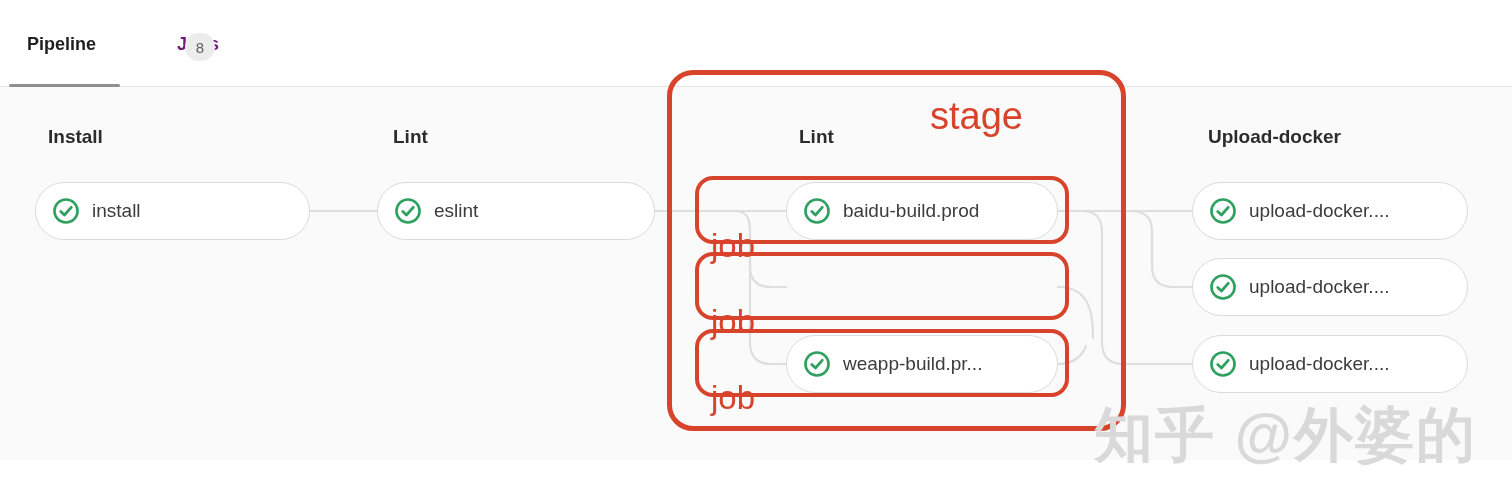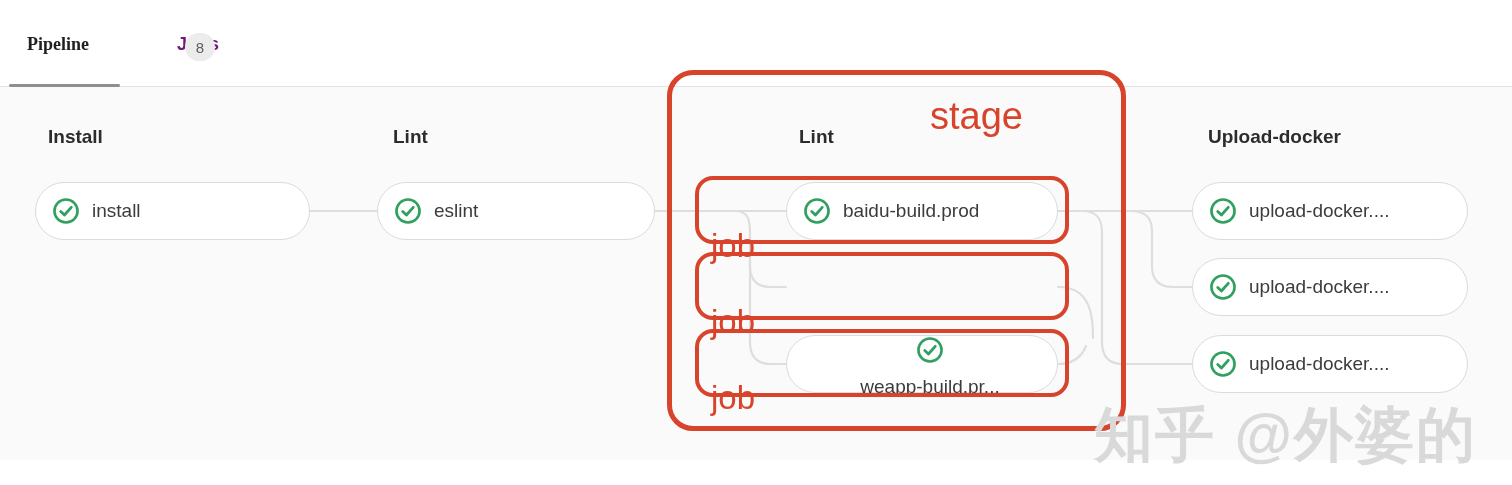--- a/index.html
+++ b/index.html
@@ -2,21 +2,21 @@
 <html><head>
 <meta charset="utf-8">
 <style>
   html,body{margin:0;padding:0;background:#ffffff;}
   body{font-family:"Liberation Sans", sans-serif;}
   .screen{position:relative;width:1512px;height:485px;background:#ffffff;overflow:hidden;}
 
   
   .tabbar{position:absolute;left:0;top:0;width:100%;height:87px;background:#ffffff;}
   .tab{position:absolute;top:34px;font-size:18px;cursor:pointer;}
-  .tab-pipeline{left:27px;color:#1f1f1f;font-weight:bold;font-family:Liberation Serif, serif;}
+  .tab-pipeline{left:27px;color:#1f1f1f;font-weight:bold;}
   .tab-jobs{left:137px;color:#701a75;font-weight:700;margin-left:40px;}
   .jobs-badge{position:absolute;left:185px;top:33px;width:30px;height:28px;background:#ececec;
     border-radius:14px;color:#5e5e5e;font-size:15px;display:flex;align-items:center;justify-content:center;}
   .topline{position:absolute;left:0;top:86px;width:100%;height:1px;background:#e3e3e3;}
   .tab-underline{position:absolute;left:9px;top:84px;width:111px;height:3px;background:#8f8f8f;border-radius:2px;}
 
   
   .graph-section{position:absolute;left:0;top:87px;width:100%;height:373px;background:#fafafa;}
   .connectors{position:absolute;left:0;top:0;width:1512px;height:485px;pointer-events:none;}
   .stage-heading{position:absolute;font-size:19px;font-weight:bold;color:#2c2c2c;}
@@ -91,21 +91,21 @@
 
   <div class="pill" style="left:786px;top:182px;width:272px;">
     <svg class="status-icon" width="28" height="28" viewBox="0 0 16 16">
       <circle cx="8" cy="8" r="6.6" fill="none" stroke="#30a060" stroke-width="1.5"></circle>
       <path d="M5 8.3 L7.1 10.3 L11 5.9" fill="none" stroke="#30a060" stroke-width="1.6" stroke-linecap="round" stroke-linejoin="round"></path>
     </svg>
     <span class="pill-label">baidu-build.prod</span>
   </div>
 
 
-  <div class="pill" style="left:786px;top:335px;width:272px;flex-direction:column;">
+  <div class="pill" style="left:786px;top:335px;width:272px;">
     <svg class="status-icon" width="28" height="28" viewBox="0 0 16 16">
       <circle cx="8" cy="8" r="6.6" fill="none" stroke="#30a060" stroke-width="1.5"></circle>
       <path d="M5 8.3 L7.1 10.3 L11 5.9" fill="none" stroke="#30a060" stroke-width="1.6" stroke-linecap="round" stroke-linejoin="round"></path>
     </svg>
     <span class="pill-label">weapp-build.pr...</span>
   </div>
 
   <div class="pill" style="left:1192px;top:182px;width:276px;">
     <svg class="status-icon" width="28" height="28" viewBox="0 0 16 16">
       <circle cx="8" cy="8" r="6.6" fill="none" stroke="#30a060" stroke-width="1.5"></circle>

